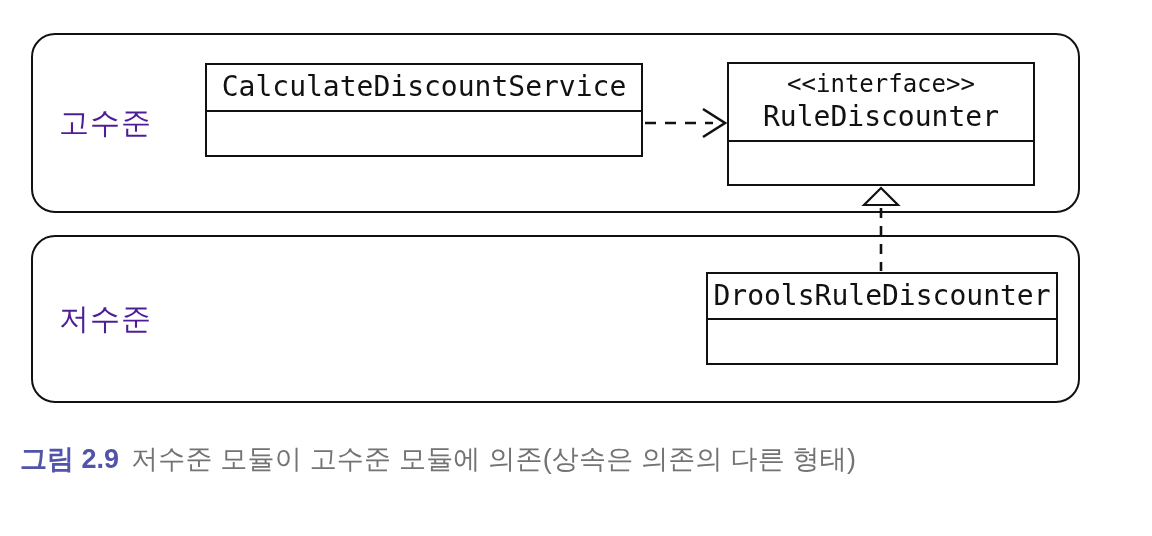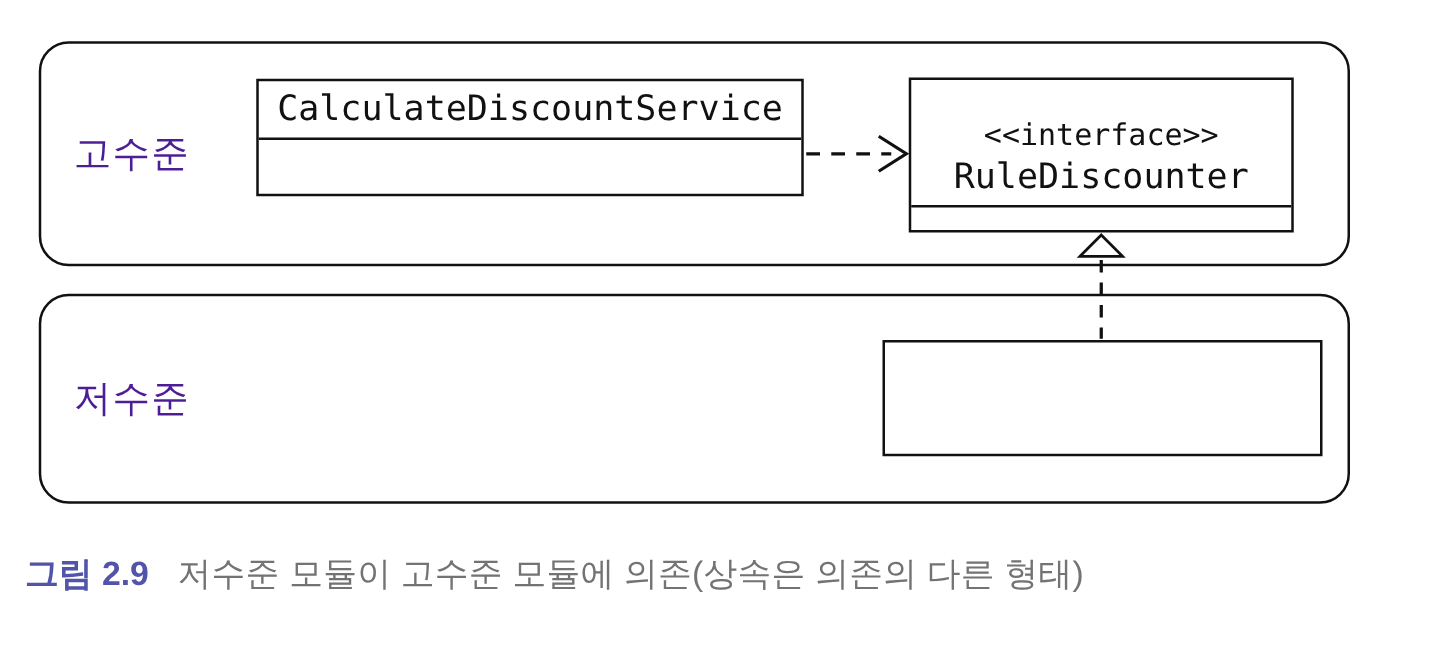--- a/index.html
+++ b/index.html
@@ -57,21 +57,21 @@
     justify-content: center;
     line-height: 1.22;
     white-space: nowrap;
   }
   .uml-body { flex: 1; }
 
   #calc-box   { left: 205px; top: 63px;  width: 438px; height: 94px;  }
   #calc-box   .uml-title { height: 47px; font-size: 28px; }
 
   #iface-box  { left: 727px; top: 62px;  width: 308px; height: 124px; }
-  #iface-box  .uml-title { height: 78px; margin-top: 24px; }
+  #iface-box  .uml-title { height: 78px; }
   .stereotype { font-size: 24px; }
   .iface-name { font-size: 28px; }
 
   #drools-box { left: 706px; top: 272px; width: 352px; height: 93px;  }
   #drools-box .uml-title { height: 46px; font-size: 28px; }
 
   
   #connectors {
     position: absolute;
     left: 0; top: 0;
@@ -85,21 +85,21 @@
     position: absolute;
     left: 20px;
     top: 441px;
     font-size: 27px;
     line-height: 37px;
     white-space: nowrap;
   }
   #caption .cap-label {
     color: #5154a8;
     font-weight: 700;
-    margin-right: 23px;
+    margin-right: 12px;
   }
   #caption .cap-text {
     color: #737373;
     font-weight: 500;
     letter-spacing: 0.2px;
   }
 </style>
 </head>
 <body>
 
@@ -122,20 +122,23 @@
 
   <div class="uml-box" id="iface-box">
     <div class="uml-title">
       <span class="stereotype">&lt;&lt;interface&gt;&gt;</span>
       <span class="iface-name">RuleDiscounter</span>
     </div>
     <div class="uml-body"></div>
   </div>
 
   <div class="uml-box" id="drools-box">
+    <div class="uml-title">
+      <span>DroolsRuleDiscounter</span>
+    </div>
     <div class="uml-body"></div>
   </div>
 
   <svg id="connectors" viewBox="0 0 1152 536" xmlns="http://www.w3.org/2000/svg">
 
     <g stroke="#111111" stroke-width="2.6" fill="none">
       <path d="M645 123 H713" stroke-dasharray="11 9"></path>
       <path d="M703 109 L725 123 L703 137"></path>
     </g>
 

